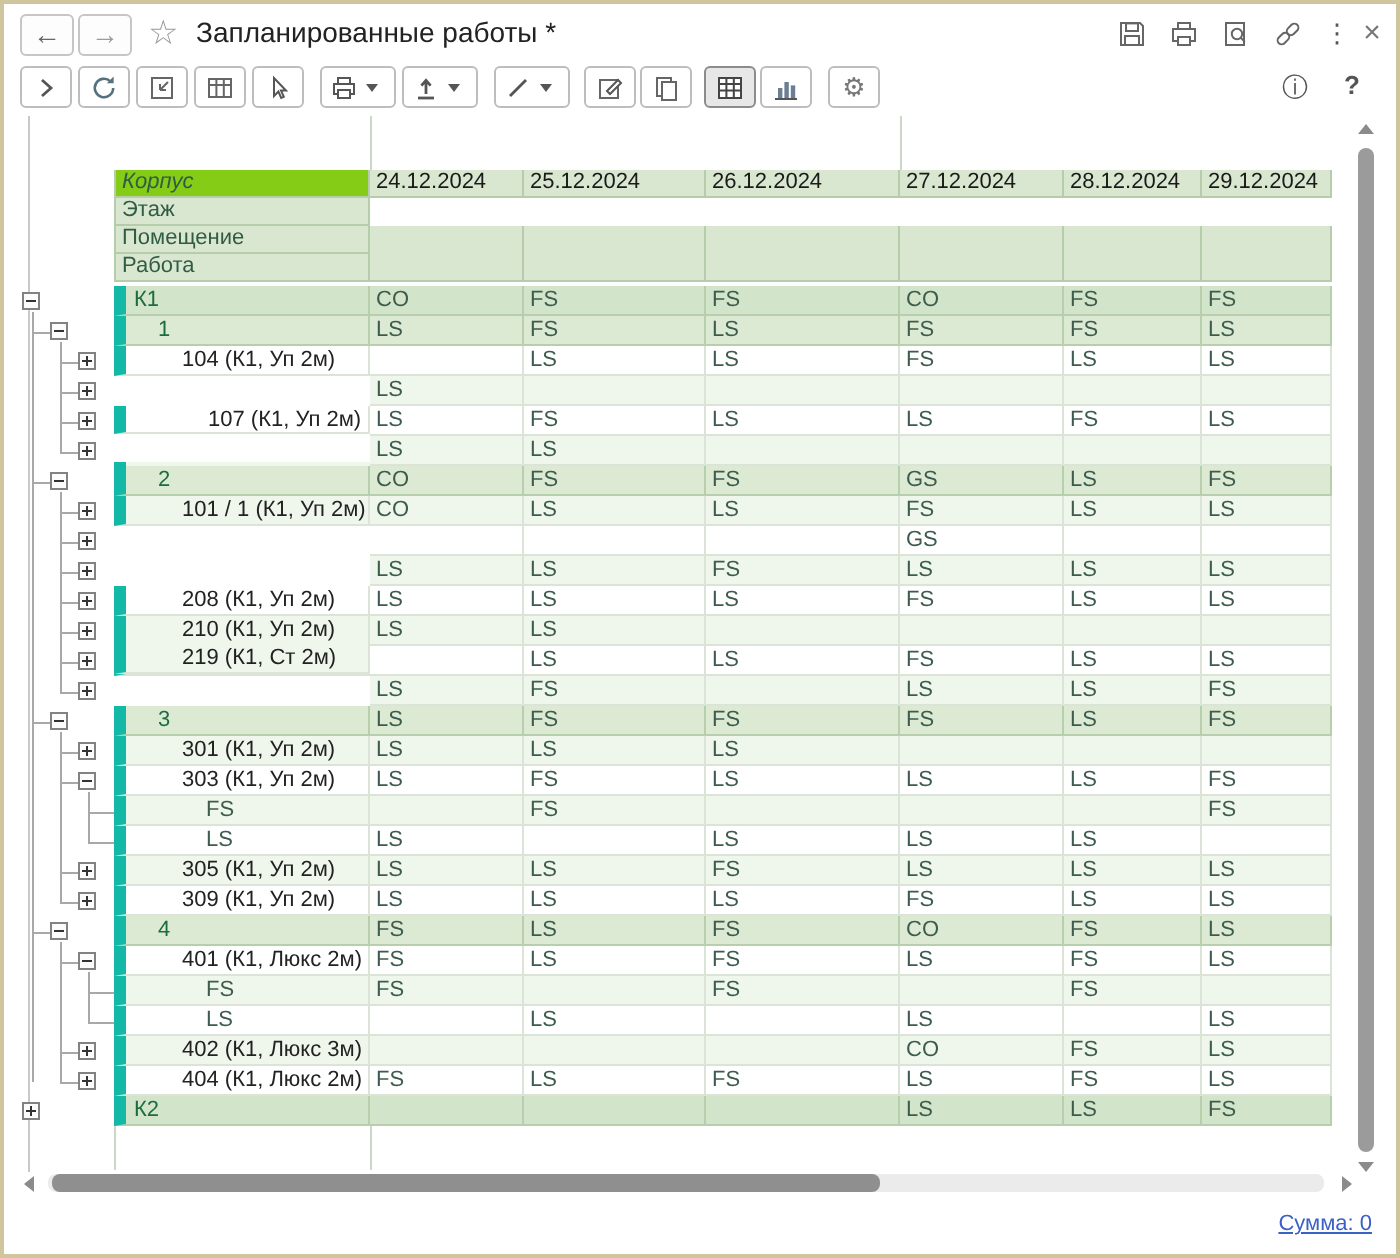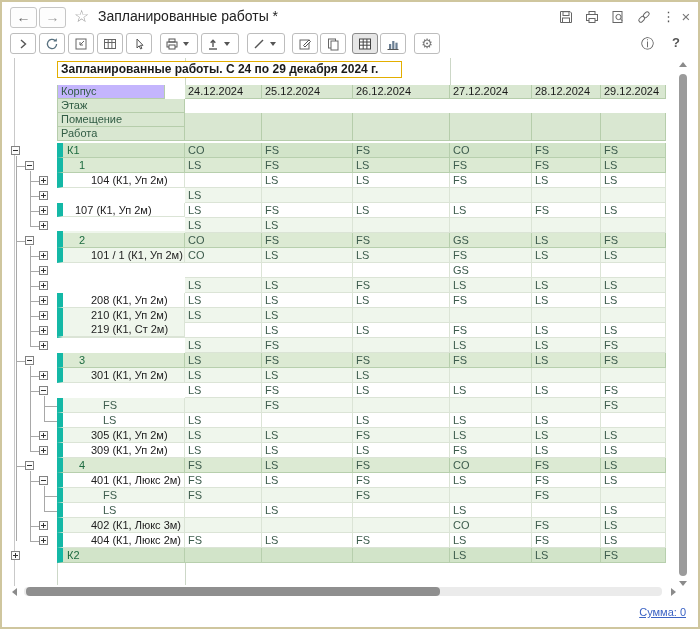--- a/index.html
+++ b/index.html
@@ -215,22 +215,21 @@
 
   <div class="rinfo" style="right:44px">ⓘ</div>
   <div class="rinfo" style="right:18px;font-weight:bold">?</div>
 </div>
 
 <div class="grid">
   <div id="sheet">
       <div class="faint" style="left: 10px; top: 0px; width: 1px; height: 528px; background: rgb(201, 201, 201);"></div>
       <div class="faint" style="left: 181px; top: 0px; width: 1px; height: 27px;"></div>
       <div class="faint" style="left: 446px; top: 0px; width: 1px; height: 27px;"></div>
-      <div class="rtitle" style="left: 53px; top: 3px; width: 345px; height: 17px; border-color: rgb(227, 174, 0);">Запланированные работы. С 24 по 29 декабря 2024 г.</div>
-      <div class="hcell corner" style="left: 53px; top: 27px; width: 108px; height: 14px; background: #c4b5fd;">Корпус</div>
+      <div class="hcell corner" style="left: 53px; top: 27px; width: 128px; height: 14px; background: #84cc16; font-style: italic;">Корпус</div>
       <div class="hcell corner" style="left: 53px; top: 41px; width: 128px; height: 14px; background: rgb(217, 231, 209);">Этаж</div>
       <div class="hcell corner" style="left: 53px; top: 55px; width: 128px; height: 14px; background: rgb(217, 231, 209);">Помещение</div>
       <div class="hcell corner" style="left: 53px; top: 69px; width: 128px; height: 14px; background: rgb(217, 231, 209);">Работа</div>
       <div class="hcell" style="left: 181px; top: 27px; width: 77px; height: 14px; background: rgb(217, 231, 209);">24.12.2024</div>
       <div class="hcell" style="left: 258px; top: 27px; width: 91px; height: 14px; background: rgb(217, 231, 209);">25.12.2024</div>
       <div class="hcell" style="left: 349px; top: 27px; width: 97px; height: 14px; background: rgb(217, 231, 209);">26.12.2024</div>
       <div class="hcell" style="left: 446px; top: 27px; width: 82px; height: 14px; background: rgb(217, 231, 209);">27.12.2024</div>
       <div class="hcell" style="left: 528px; top: 27px; width: 69px; height: 14px; background: rgb(217, 231, 209);">28.12.2024</div>
       <div class="hcell" style="left: 597px; top: 27px; width: 65px; height: 14px; background: rgb(217, 231, 209);">29.12.2024</div>
       <div class="hcell" style="left: 181px; top: 55px; width: 77px; height: 28px; background: rgb(217, 231, 209);"></div>
@@ -260,21 +259,21 @@
       <div class="cell" style="left: 446px; top: 115px; width: 82px; height: 15px; background: rgb(255, 255, 255); color: rgb(61, 92, 77);">FS</div>
       <div class="cell" style="left: 528px; top: 115px; width: 69px; height: 15px; background: rgb(255, 255, 255); color: rgb(61, 92, 77);">LS</div>
       <div class="cell" style="left: 597px; top: 115px; width: 65px; height: 15px; background: rgb(255, 255, 255); color: rgb(61, 92, 77);">LS</div>
       <div class="cell lab" style="left: 53px; top: 130px; width: 140px; height: 15px; background: rgb(239, 246, 236); padding-left: 28px; color: rgb(34, 34, 34); margin-top: 43px;">105 (К1, Уп 2м)</div>
       <div class="cell" style="left: 181px; top: 130px; width: 77px; height: 15px; background: rgb(239, 246, 236); color: rgb(61, 92, 77);">LS</div>
       <div class="cell" style="left: 258px; top: 130px; width: 91px; height: 15px; background: rgb(239, 246, 236); color: rgb(61, 92, 77);"></div>
       <div class="cell" style="left: 349px; top: 130px; width: 97px; height: 15px; background: rgb(239, 246, 236); color: rgb(61, 92, 77);"></div>
       <div class="cell" style="left: 446px; top: 130px; width: 82px; height: 15px; background: rgb(239, 246, 236); color: rgb(61, 92, 77);"></div>
       <div class="cell" style="left: 528px; top: 130px; width: 69px; height: 15px; background: rgb(239, 246, 236); color: rgb(61, 92, 77);"></div>
       <div class="cell" style="left: 597px; top: 130px; width: 65px; height: 15px; background: rgb(239, 246, 236); color: rgb(61, 92, 77);"></div>
-      <div class="cell lab" style="left: 53px; top: 145px; width: 128px; height: 14px; background: rgb(255, 255, 255); padding-left: 12px; color: rgb(34, 34, 34);">107 (К1, Уп 2м)</div>
+      <div class="cell lab" style="left: 53px; top: 145px; width: 128px; height: 14px; background: rgb(255, 255, 255); padding-left: 41px; color: rgb(34, 34, 34);">107 (К1, Уп 2м)</div>
       <div class="cell" style="left: 181px; top: 145px; width: 77px; height: 15px; background: rgb(255, 255, 255); color: rgb(61, 92, 77);">LS</div>
       <div class="cell" style="left: 258px; top: 145px; width: 91px; height: 15px; background: rgb(255, 255, 255); color: rgb(61, 92, 77);">FS</div>
       <div class="cell" style="left: 349px; top: 145px; width: 97px; height: 15px; background: rgb(255, 255, 255); color: rgb(61, 92, 77);">LS</div>
       <div class="cell" style="left: 446px; top: 145px; width: 82px; height: 15px; background: rgb(255, 255, 255); color: rgb(61, 92, 77);">LS</div>
       <div class="cell" style="left: 528px; top: 145px; width: 69px; height: 15px; background: rgb(255, 255, 255); color: rgb(61, 92, 77);">FS</div>
       <div class="cell" style="left: 597px; top: 145px; width: 65px; height: 15px; background: rgb(255, 255, 255); color: rgb(61, 92, 77);">LS</div>
       <div class="cell" style="left: 181px; top: 160px; width: 77px; height: 15px; background: rgb(239, 246, 236); color: rgb(61, 92, 77);">LS</div>
       <div class="cell" style="left: 258px; top: 160px; width: 91px; height: 15px; background: rgb(239, 246, 236); color: rgb(61, 92, 77);">LS</div>
       <div class="cell" style="left: 349px; top: 160px; width: 97px; height: 15px; background: rgb(239, 246, 236); color: rgb(61, 92, 77);"></div>
       <div class="cell" style="left: 446px; top: 160px; width: 82px; height: 15px; background: rgb(239, 246, 236); color: rgb(61, 92, 77);"></div>
@@ -341,20 +340,21 @@
       <div class="cell grp" style="left: 446px; top: 295px; width: 82px; height: 15px; background: rgb(220, 234, 211); color: rgb(61, 92, 77);">FS</div>
       <div class="cell grp" style="left: 528px; top: 295px; width: 69px; height: 15px; background: rgb(220, 234, 211); color: rgb(61, 92, 77);">LS</div>
       <div class="cell grp" style="left: 597px; top: 295px; width: 65px; height: 15px; background: rgb(220, 234, 211); color: rgb(61, 92, 77);">FS</div>
       <div class="cell lab" style="left: 53px; top: 310px; width: 128px; height: 15px; background: rgb(239, 246, 236); padding-left: 28px; color: rgb(34, 34, 34);">301 (К1, Уп 2м)</div>
       <div class="cell" style="left: 181px; top: 310px; width: 77px; height: 15px; background: rgb(239, 246, 236); color: rgb(61, 92, 77);">LS</div>
       <div class="cell" style="left: 258px; top: 310px; width: 91px; height: 15px; background: rgb(239, 246, 236); color: rgb(61, 92, 77);">LS</div>
       <div class="cell" style="left: 349px; top: 310px; width: 97px; height: 15px; background: rgb(239, 246, 236); color: rgb(61, 92, 77);">LS</div>
       <div class="cell" style="left: 446px; top: 310px; width: 82px; height: 15px; background: rgb(239, 246, 236); color: rgb(61, 92, 77);"></div>
       <div class="cell" style="left: 528px; top: 310px; width: 69px; height: 15px; background: rgb(239, 246, 236); color: rgb(61, 92, 77);"></div>
       <div class="cell" style="left: 597px; top: 310px; width: 65px; height: 15px; background: rgb(239, 246, 236); color: rgb(61, 92, 77);"></div>
+      <div class="cell lab" style="left: 53px; top: 325px; width: 128px; height: 15px; background: rgb(255, 255, 255); padding-left: 28px; color: rgb(34, 34, 34);">303 (К1, Уп 2м)</div>
       <div class="cell" style="left: 181px; top: 325px; width: 77px; height: 15px; background: rgb(255, 255, 255); color: rgb(61, 92, 77);">LS</div>
       <div class="cell" style="left: 258px; top: 325px; width: 91px; height: 15px; background: rgb(255, 255, 255); color: rgb(61, 92, 77);">FS</div>
       <div class="cell" style="left: 349px; top: 325px; width: 97px; height: 15px; background: rgb(255, 255, 255); color: rgb(61, 92, 77);">LS</div>
       <div class="cell" style="left: 446px; top: 325px; width: 82px; height: 15px; background: rgb(255, 255, 255); color: rgb(61, 92, 77);">LS</div>
       <div class="cell" style="left: 528px; top: 325px; width: 69px; height: 15px; background: rgb(255, 255, 255); color: rgb(61, 92, 77);">LS</div>
       <div class="cell" style="left: 597px; top: 325px; width: 65px; height: 15px; background: rgb(255, 255, 255); color: rgb(61, 92, 77);">FS</div>
       <div class="cell lab" style="left: 53px; top: 340px; width: 128px; height: 15px; background: rgb(239, 246, 236); padding-left: 40px; color: rgb(61, 92, 77);">FS</div>
       <div class="cell" style="left: 181px; top: 340px; width: 77px; height: 15px; background: rgb(239, 246, 236); color: rgb(61, 92, 77);"></div>
       <div class="cell" style="left: 258px; top: 340px; width: 91px; height: 15px; background: rgb(239, 246, 236); color: rgb(61, 92, 77);">FS</div>
       <div class="cell" style="left: 349px; top: 340px; width: 97px; height: 15px; background: rgb(239, 246, 236); color: rgb(61, 92, 77);"></div>

